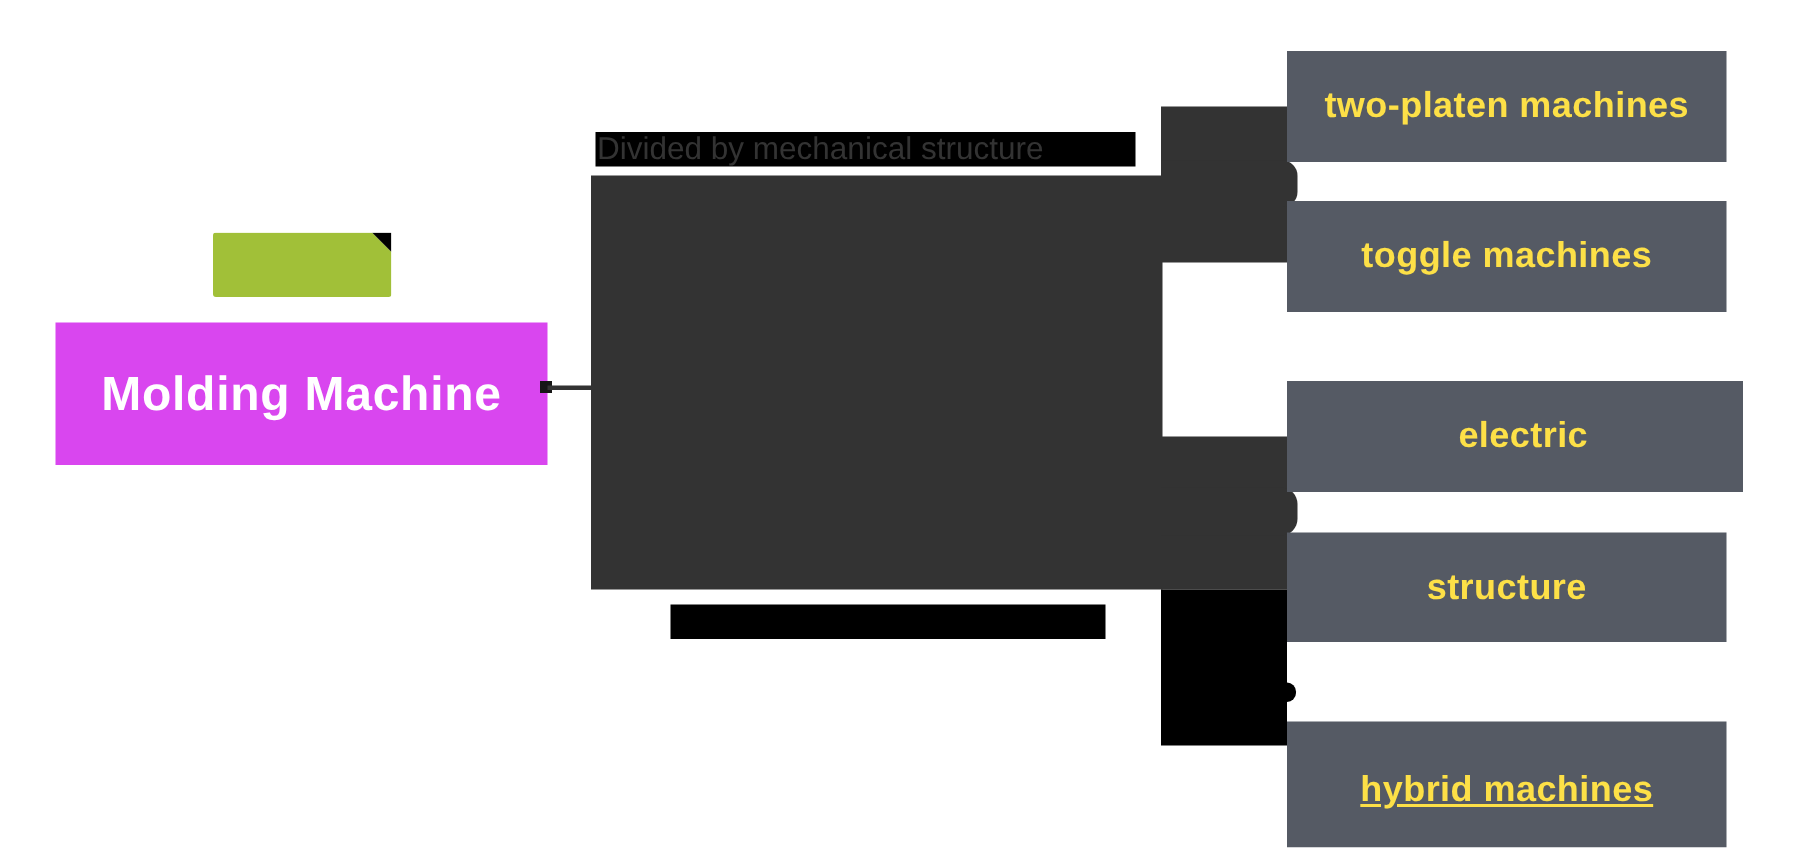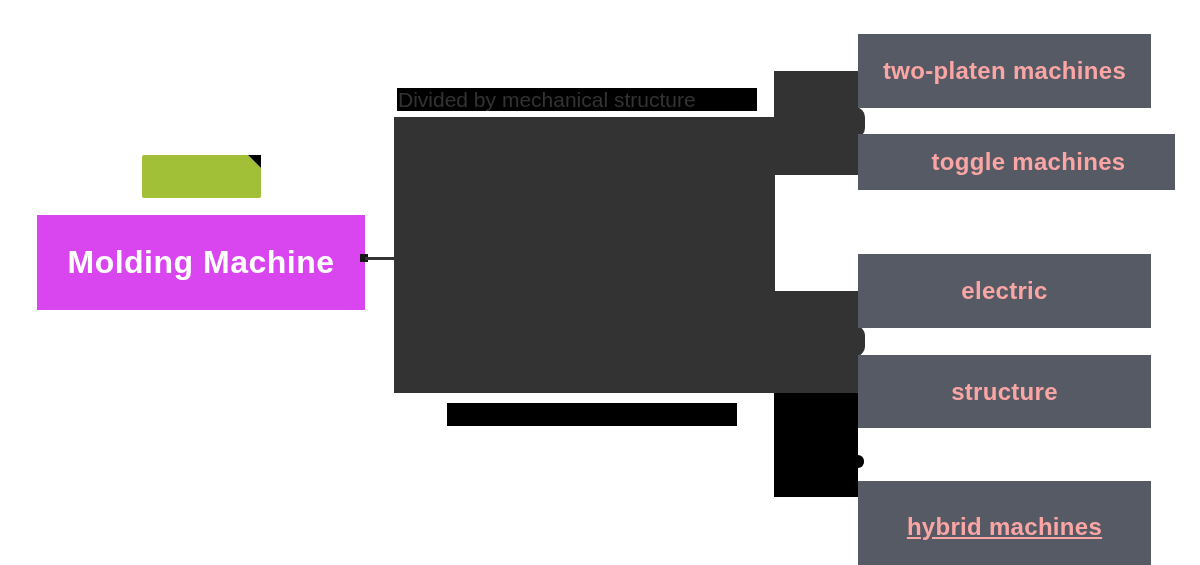--- a/index.html
+++ b/index.html
@@ -47,25 +47,25 @@
   .cA2{left:774px;top:107px;width:91px;height:31px;background:#333333;border-radius:0 10px 10px 0;}
   .cB1{left:774px;top:291px;width:85px;height:102px;background:#333333;}
   .cB2{left:774px;top:325px;width:91px;height:32px;background:#333333;border-radius:0 11px 11px 0;}
   .cB3{left:774px;top:393px;width:84px;height:104px;background:#000000;}
   .cB4{left:774px;top:455px;width:90px;height:13px;background:#000000;border-radius:0 6px 6px 0;}
 
   
   .leaf{
     left:858px;width:293px;background:#555a64;
     display:flex;align-items:center;justify-content:center;
-    color:#fca5a5;font-weight:bold;font-size:24px;letter-spacing:0.3px;
+    color:#fde047;font-weight:bold;font-size:24px;letter-spacing:0.3px;
   }
   .leaf1{top:34px;height:74px;}
-  .leaf2{top:134px;height:56px;padding-left:24px;}
-  .leaf3{top:254px;height:74px;}
+  .leaf2{top:134px;height:74px;}
+  .leaf3{top:254px;height:74px;padding-left:11px;}
   .leaf4{top:355px;height:73px;}
   .leaf5{top:481px;height:92px;text-decoration:underline;}
 </style>
 </head>
 <body>
 
 <div class="canvas">
 
   <div class="abs tab"></div>
   <div class="abs fold"></div>

